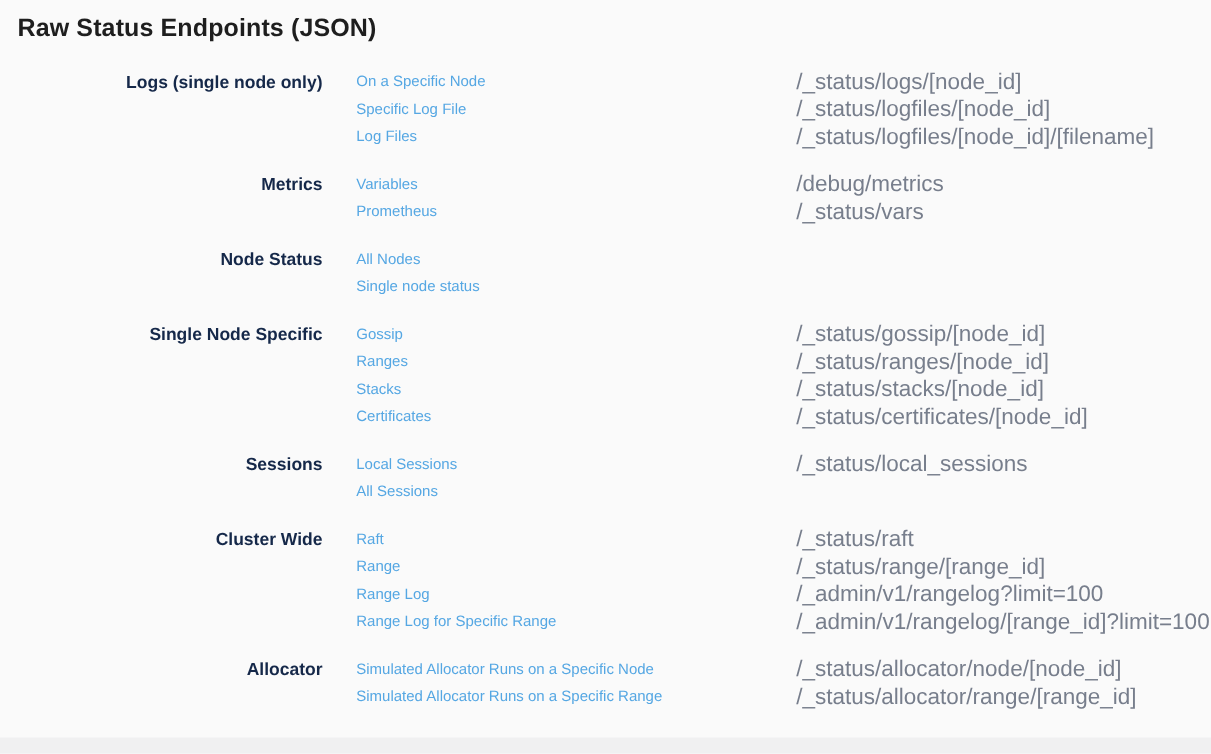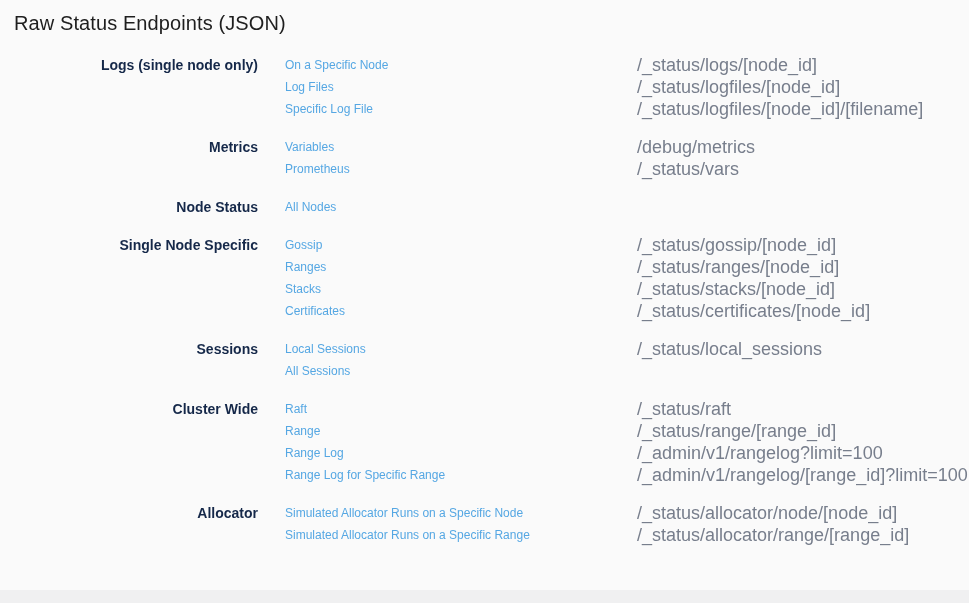--- a/index.html
+++ b/index.html
@@ -7,21 +7,21 @@
     width: 969px;
     height: 603px;
     overflow: hidden;
     font-family: "Liberation Sans", "DejaVu Sans", sans-serif;
     background: var(--bg-color, #fafafa);
     position: relative;
   }
   .page-title {
     margin: 12px 0 0 14px;
     font-size: 20px;
-    font-weight: 400;
+    font-weight: 700;
     letter-spacing: 0.1px;
     color: var(--title-color, #1e1e1e);
   }
   .endpoints-table {
     margin-top: 19px;
   }
   .endpoint-group {
     display: grid;
     grid-template-columns: 258px 379px 1fr;
     margin-bottom: 16px;
@@ -59,22 +59,22 @@
 </head>
 <body>
 
 <h1 class="page-title">Raw Status Endpoints (JSON)</h1>
 
 <main class="endpoints-table">
     <section class="endpoint-group">
       <div class="category-cell">Logs (single node only)</div>
       <div class="links-cell">
         <a class="endpoint-link" href="#">On a Specific Node</a>
+        <a class="endpoint-link" href="#">Specific Log File</a>
         <a class="endpoint-link" href="#">Log Files</a>
-        <a class="endpoint-link" href="#">Specific Log File</a>
       </div>
       <div class="paths-cell">
         <div class="endpoint-path">/_status/logs/[node_id]</div>
         <div class="endpoint-path">/_status/logfiles/[node_id]</div>
         <div class="endpoint-path">/_status/logfiles/[node_id]/[filename]</div>
       </div>
     </section>
     <section class="endpoint-group">
       <div class="category-cell">Metrics</div>
       <div class="links-cell">
@@ -83,20 +83,21 @@
       </div>
       <div class="paths-cell">
         <div class="endpoint-path">/debug/metrics</div>
         <div class="endpoint-path">/_status/vars</div>
       </div>
     </section>
     <section class="endpoint-group">
       <div class="category-cell">Node Status</div>
       <div class="links-cell">
         <a class="endpoint-link" href="#">All Nodes</a>
+        <a class="endpoint-link" href="#">Single node status</a>
       </div>
     </section>
     <section class="endpoint-group">
       <div class="category-cell">Single Node Specific</div>
       <div class="links-cell">
         <a class="endpoint-link" href="#">Gossip</a>
         <a class="endpoint-link" href="#">Ranges</a>
         <a class="endpoint-link" href="#">Stacks</a>
         <a class="endpoint-link" href="#">Certificates</a>
       </div>

